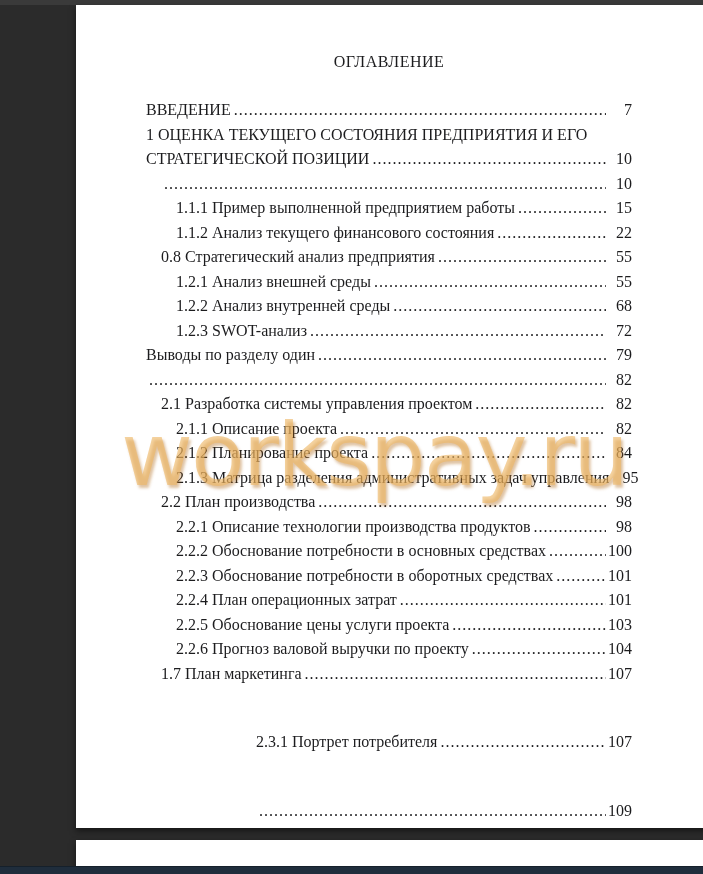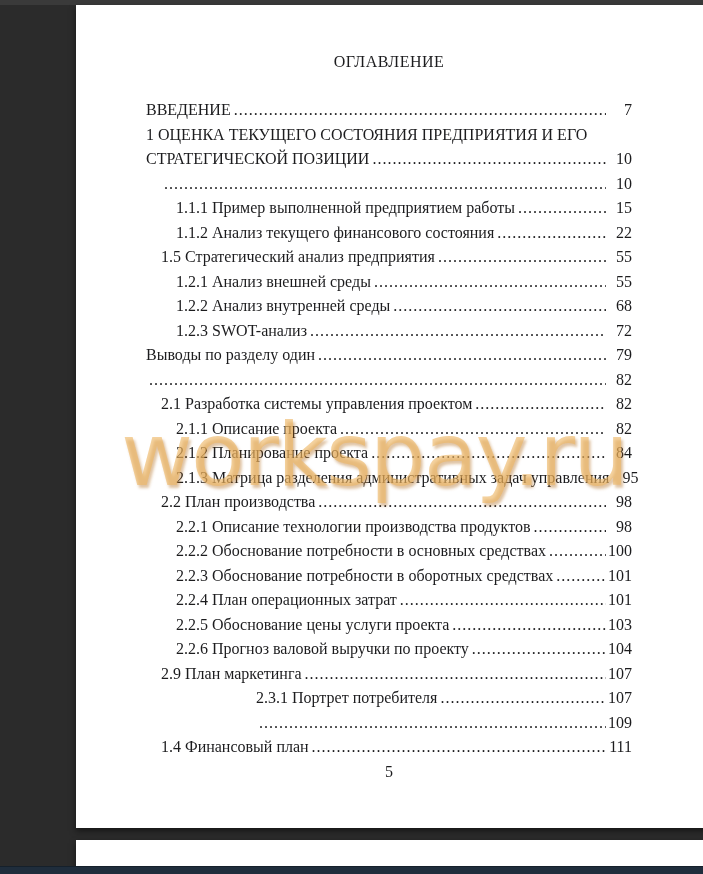--- a/index.html
+++ b/index.html
@@ -27,21 +27,21 @@
     letter-spacing:0.5px; font-weight:normal; font-size:16px;
   }
   .toc-list { width:100%; }
   .toc-row {
     display:flex; align-items:baseline; line-height:24.5px;
     white-space:nowrap;
   }
   .lvl0 { padding-left:0; }
   .lvl1 { padding-left:15px; }
   .lvl2 { padding-left:30px; }
-  .lvl3 { padding-left:110px; }
+  .lvl3 { padding-left:110px;margin-top:44px; }
   .lbl { flex:0 0 auto; }
   .dots { flex:1 1 auto; overflow:hidden; margin:0 2px 0 3px; }
   .dots::before {
     content:"..........................................................................................................................................................................";
     letter-spacing:1px;
   }
   .pg { flex:0 0 auto; min-width:24px; text-align:right; }
   .page-num { text-align:center; line-height:24px; margin-top:0; }
   .watermark {
     position:absolute; left:-4px; top:388px; width:604px; height:124px;
@@ -90,21 +90,21 @@
             <span class="lbl">1.1.1 Пример выполненной предприятием работы</span>
             <span class="dots"></span>
             <span class="pg">15</span>
           </div>
           <div class="toc-row lvl2">
             <span class="lbl">1.1.2 Анализ текущего финансового состояния</span>
             <span class="dots"></span>
             <span class="pg">22</span>
           </div>
           <div class="toc-row lvl1">
-            <span class="lbl">1.5 Стратегический анализ предприятия</span>
+            <span class="lbl">0.8 Стратегический анализ предприятия</span>
             <span class="dots"></span>
             <span class="pg">55</span>
           </div>
           <div class="toc-row lvl2">
             <span class="lbl">1.2.1 Анализ внешней среды</span>
             <span class="dots"></span>
             <span class="pg">55</span>
           </div>
           <div class="toc-row lvl2">
             <span class="lbl">1.2.2 Анализ внутренней среды</span>
@@ -174,21 +174,21 @@
             <span class="lbl">2.2.5 Обоснование цены услуги проекта</span>
             <span class="dots"></span>
             <span class="pg">103</span>
           </div>
           <div class="toc-row lvl2">
             <span class="lbl">2.2.6 Прогноз валовой выручки по проекту</span>
             <span class="dots"></span>
             <span class="pg">104</span>
           </div>
           <div class="toc-row lvl1">
-            <span class="lbl">2.9 План маркетинга</span>
+            <span class="lbl">1.7 План маркетинга</span>
             <span class="dots"></span>
             <span class="pg">107</span>
           </div>
           <div class="toc-row lvl3">
             <span class="lbl">2.3.1 Портрет потребителя</span>
             <span class="dots"></span>
             <span class="pg">107</span>
           </div>
           <div class="toc-row lvl3">
             <span class="dots"></span>

